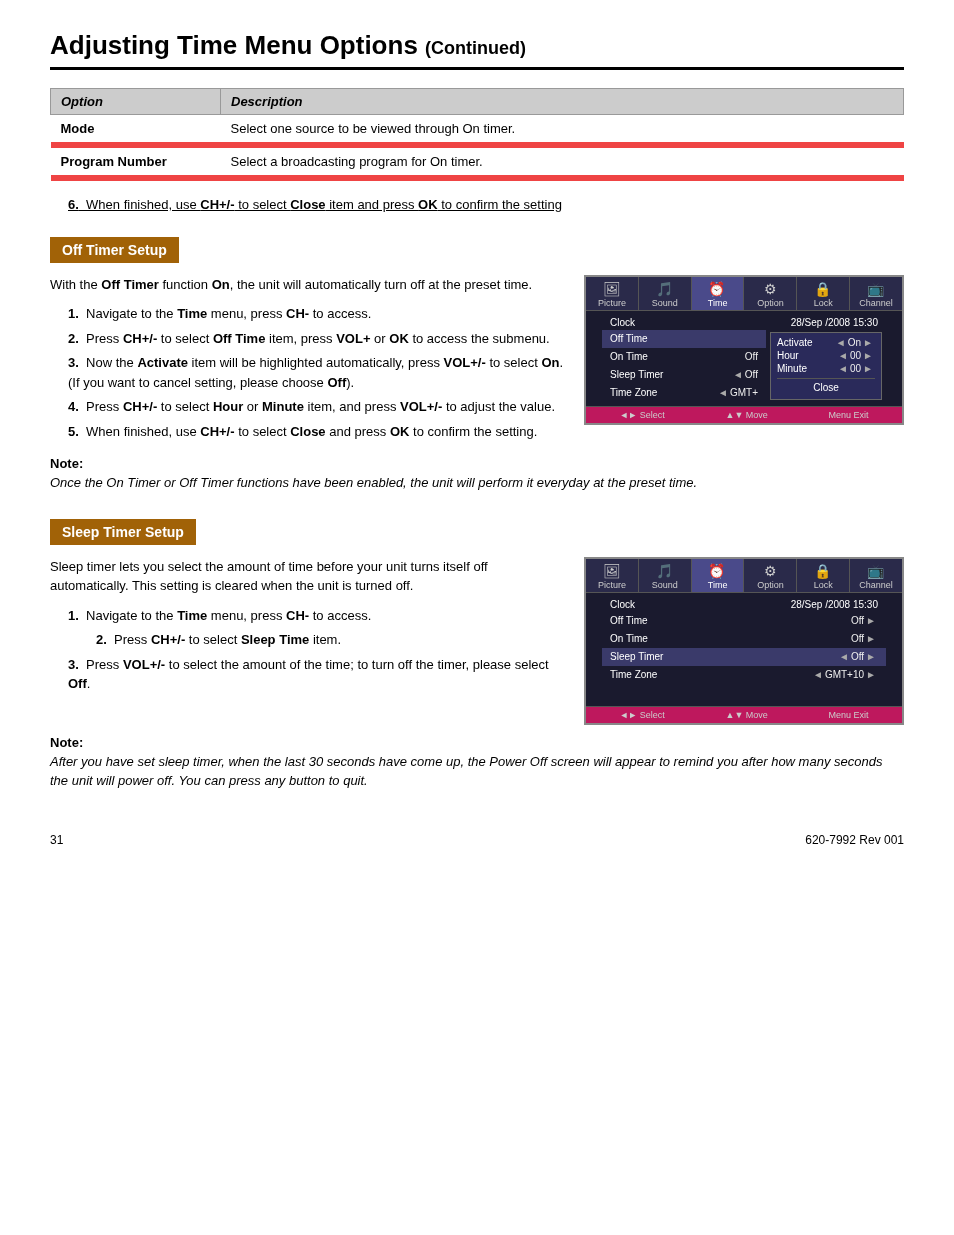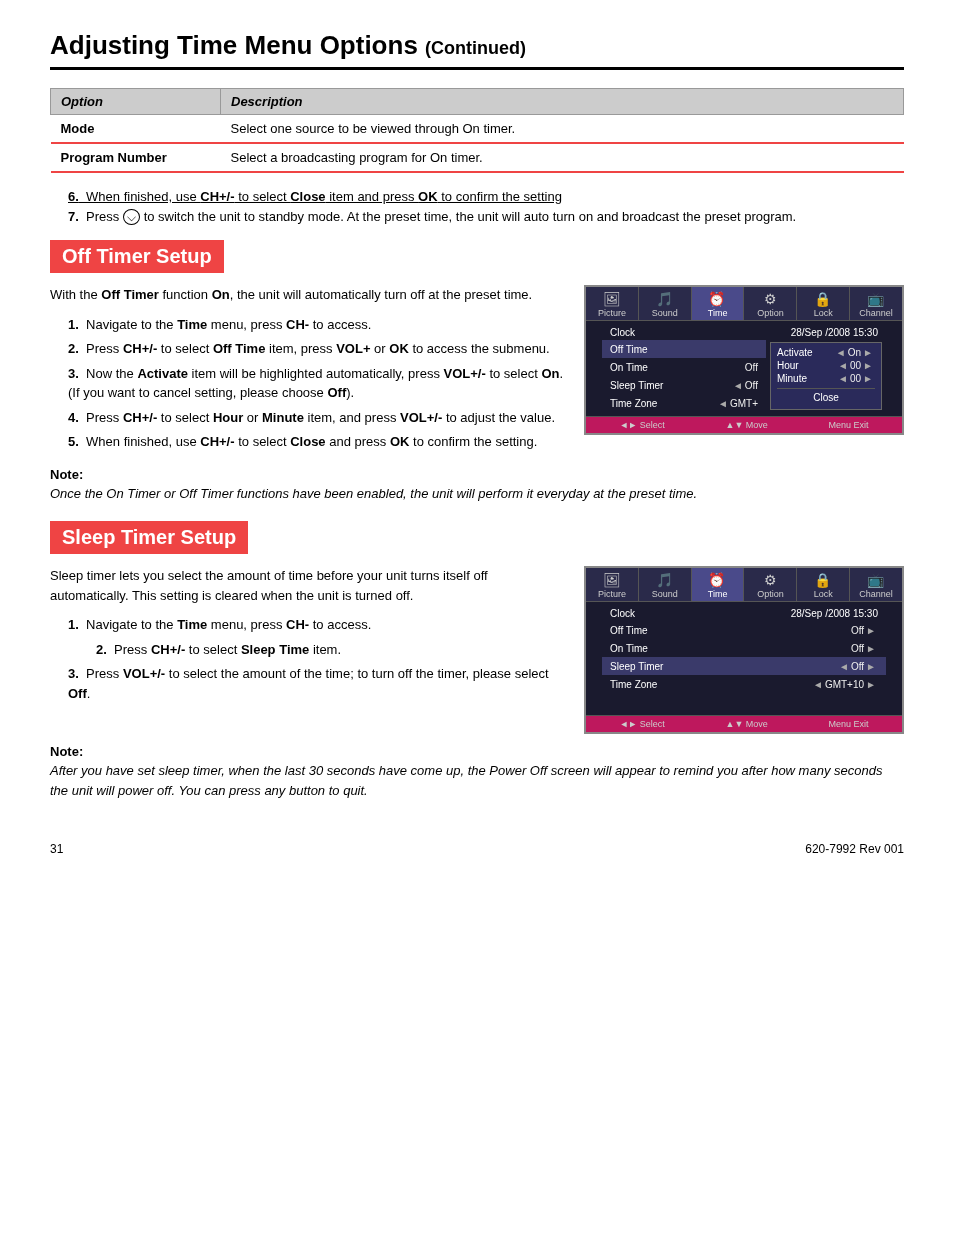--- a/index.html
+++ b/index.html
@@ -32,39 +32,39 @@
       background: #ccc;
     }
     .options-table thead th {
       font-style: italic;
       font-weight: bold;
       padding: 5px 10px;
       text-align: left;
       border: 1px solid #999;
     }
     .options-table tbody tr {
-      border-bottom: 2px solid #ef4444;
+      border-bottom: 6px solid #ef4444;
     }
     .options-table tbody td {
       padding: 6px 10px;
       vertical-align: top;
     }
     .options-table tbody td:first-child {
       font-weight: bold;
       width: 170px;
     }
     .section-header {
-      background: #ef4444;
+      background: #a16207;
       color: #fff;
-      font-size: 20px;
+      font-size: 14px;
       font-weight: bold;
       padding: 5px 12px;
       display: inline-block;
       margin-bottom: 12px;
-      margin-top: 0;
+      margin-top: 8px;
     }
     .section-block {
       margin-bottom: 18px;
     }
     .two-col {
       display: flex;
       gap: 20px;
       margin-bottom: 10px;
     }
     .two-col .text-col {
@@ -222,23 +222,20 @@
       <tr>
         <td><strong>Program Number</strong></td>
         <td>Select a broadcasting program for On timer.</td>
       </tr>
     </tbody>
 </table>
 
 <ol style="margin-left:18px; margin-bottom:14px; list-style:none;">
   <li style="line-height:1.5;text-decoration:underline;">
     <strong>6.</strong>&nbsp;&nbsp;When finished, use <strong>CH+/-</strong> to select <strong>Close</strong> item and press <strong>OK</strong> to confirm the setting
-  </li>
-  <li style="margin-bottom:6px; line-height:1.5;">
-    <strong>7.</strong>&nbsp;&nbsp;Press <span style="border:1px solid #000; border-radius:50%; padding:0 3px; font-size:12px;">⌵</span> to switch the unit to standby mode. At the preset time, the unit will auto turn on and broadcast the preset program.
   </li>
 </ol>
 
 <div class="section-block">
   <div class="section-header">Off Timer Setup</div>
   <div class="two-col">
     <div class="text-col">
       <p style="margin-bottom:10px; line-height:1.5;">With the <strong>Off Timer</strong> function <strong>On</strong>, the unit will automatically turn off at the preset time.</p>
       <ol style="margin-left:18px; list-style:none;">
         <li style="margin-bottom:5px; line-height:1.5;"><strong>1.</strong>&nbsp;&nbsp;Navigate to the <strong>Time</strong> menu, press <strong>CH-</strong> to access.</li>

